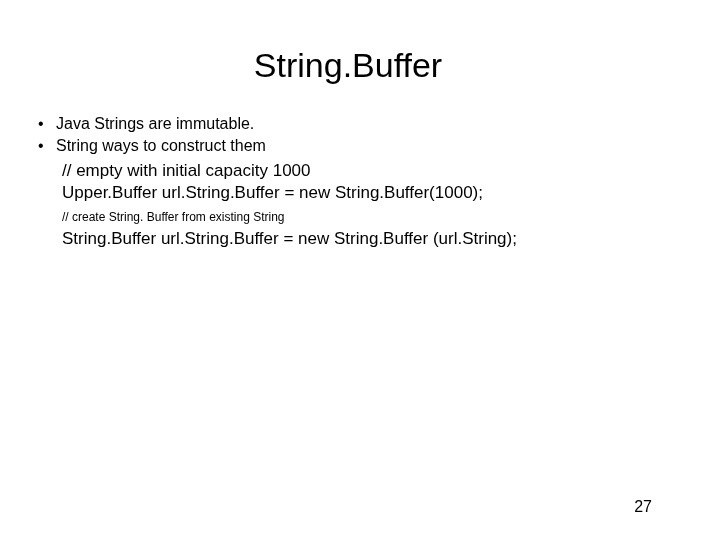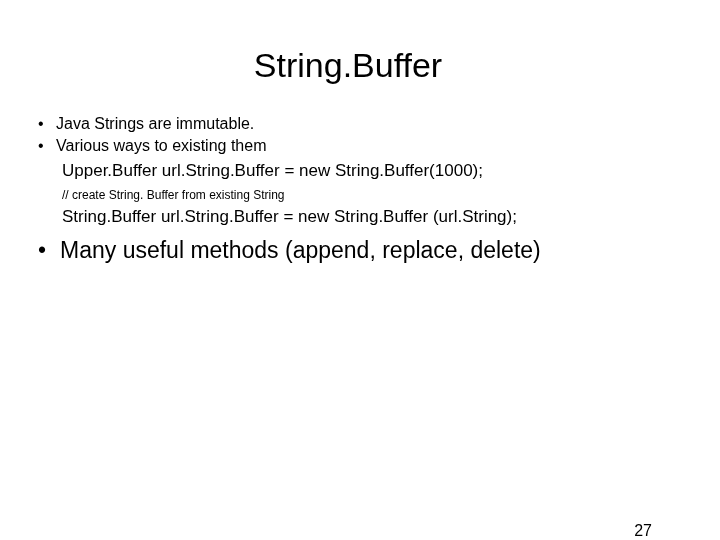--- a/index.html
+++ b/index.html
@@ -71,45 +71,45 @@
   }
   ul.bottom > li::before {
     content: "•";
     position: absolute;
     left: 0;
     top: 0;
   }
   .pagenum {
     position: absolute;
     right: 44px;
-    bottom: 16px;
+    bottom: 40px;
     font-size: 16px;
   }
 </style>
 </head>
 <body>
 
 <div class="slide">
 
   <div class="title">String.Buffer</div>
 
   <ul class="top">
     <li>Java Strings are immutable.</li>
-    <li>Various ways to existing them</li>
+    <li>String ways to construct them</li>
   </ul>
 
   <div class="code-block">
+    <div class="code-line">// empty with initial capacity 1000</div>
     <div class="code-line">Upper.Buffer url.String.Buffer = new String.Buffer(1000);</div>
   </div>
 
   <div class="mid-line">// create String. Buffer from existing String</div>
 
   <div class="code-block">
     <div class="code-line">String.Buffer url.String.Buffer = new String.Buffer (url.String);</div>
   </div>
 
   <ul class="bottom">
-    <li>Many useful methods (append, replace, delete)</li>
   </ul>
 
   <div class="pagenum">27</div>
 
 </div>
 
 </body></html>

